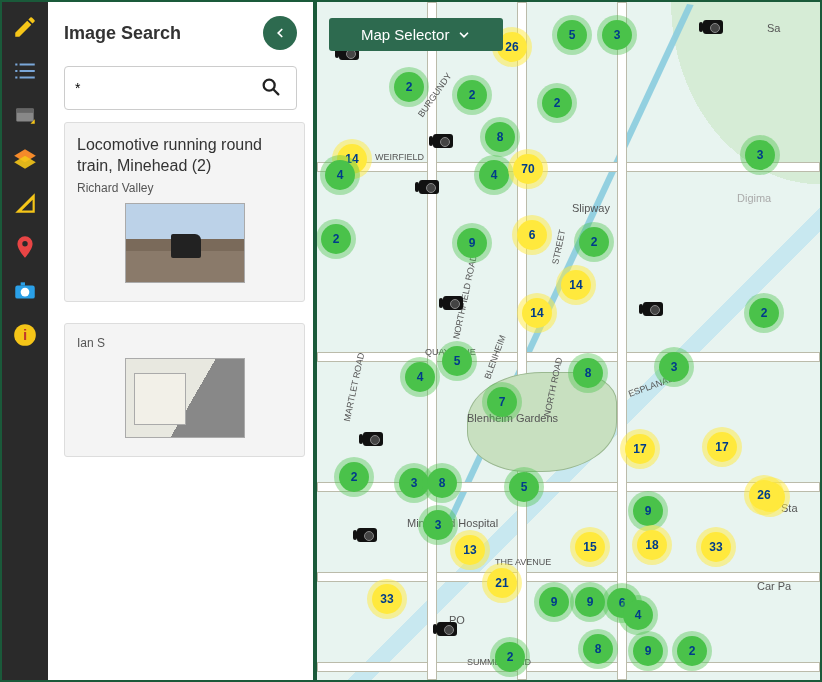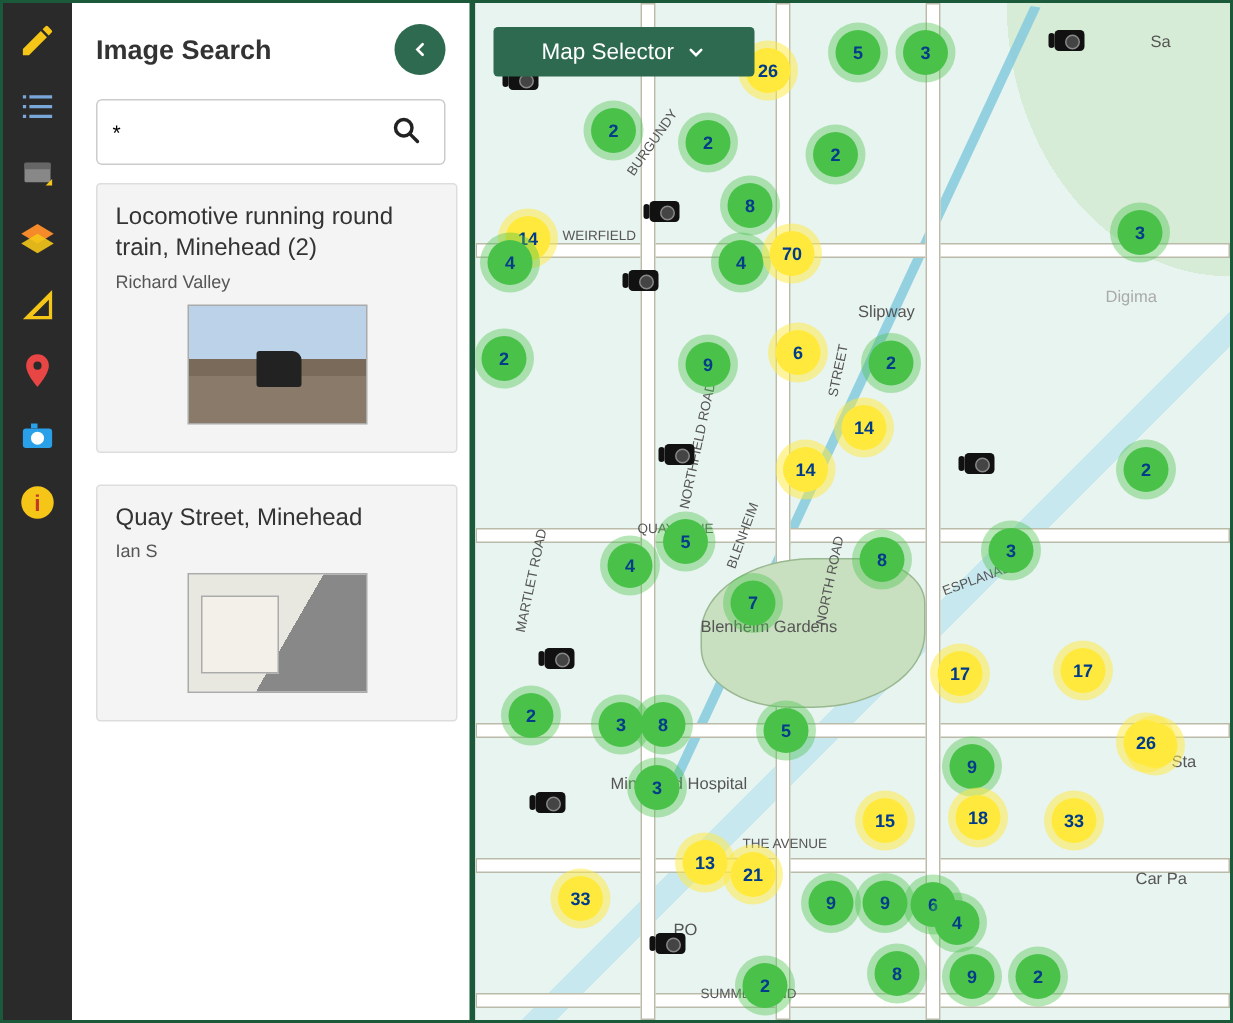--- a/index.html
+++ b/index.html
@@ -141,21 +141,20 @@
           </svg>
       </span>
     </div>
     <div class="results">
       <div class="card">
         <div class="card-title">Locomotive running round train, Minehead (2)</div>
         <div class="card-author">Richard Valley</div>
         <div class="thumb trainimg"></div>
       </div>
       <div class="card">
-        <div class="card-title">Quay Street, Minehead</div>
         <div class="card-author">Ian S</div>
         <div class="thumb streetimg"></div>
       </div>
     </div>
   </div>
 
   <div class="map">
     <div class="mapbg"></div>
     <div class="water"></div>
     <div class="river"></div>
@@ -229,21 +228,21 @@
         <div class="marker g" style="left: 192px; top: 470px;">5</div>
         <div class="marker y" style="left: 308px; top: 432px;">17</div>
         <div class="marker y" style="left: 390px; top: 430px;">17</div>
         <div class="marker g" style="left: 106px; top: 508px;">3</div>
         <div class="marker y" style="left: 438px; top: 480px;">15</div>
         <div class="marker y" style="left: 432px; top: 478px;">26</div>
         <div class="marker g" style="left: 316px; top: 494px;">9</div>
         <div class="marker y" style="left: 258px; top: 530px;">15</div>
         <div class="marker y" style="left: 320px; top: 528px;">18</div>
         <div class="marker y" style="left: 384px; top: 530px;">33</div>
-        <div class="marker y" style="left: 138px; top: 558px;">13</div>
+        <div class="marker y" style="left: 138px; top: 533px;">13</div>
         <div class="marker y" style="left: 170px; top: 566px;">21</div>
         <div class="marker y" style="left: 55px; top: 582px;">33</div>
         <div class="marker g" style="left: 222px; top: 585px;">9</div>
         <div class="marker g" style="left: 258px; top: 585px;">9</div>
         <div class="marker g" style="left: 290px; top: 586px;">6</div>
         <div class="marker g" style="left: 306px; top: 598px;">4</div>
         <div class="marker g" style="left: 178px; top: 640px;">2</div>
         <div class="marker g" style="left: 266px; top: 632px;">8</div>
         <div class="marker g" style="left: 316px; top: 634px;">9</div>
         <div class="marker g" style="left: 360px; top: 634px;">2</div>

